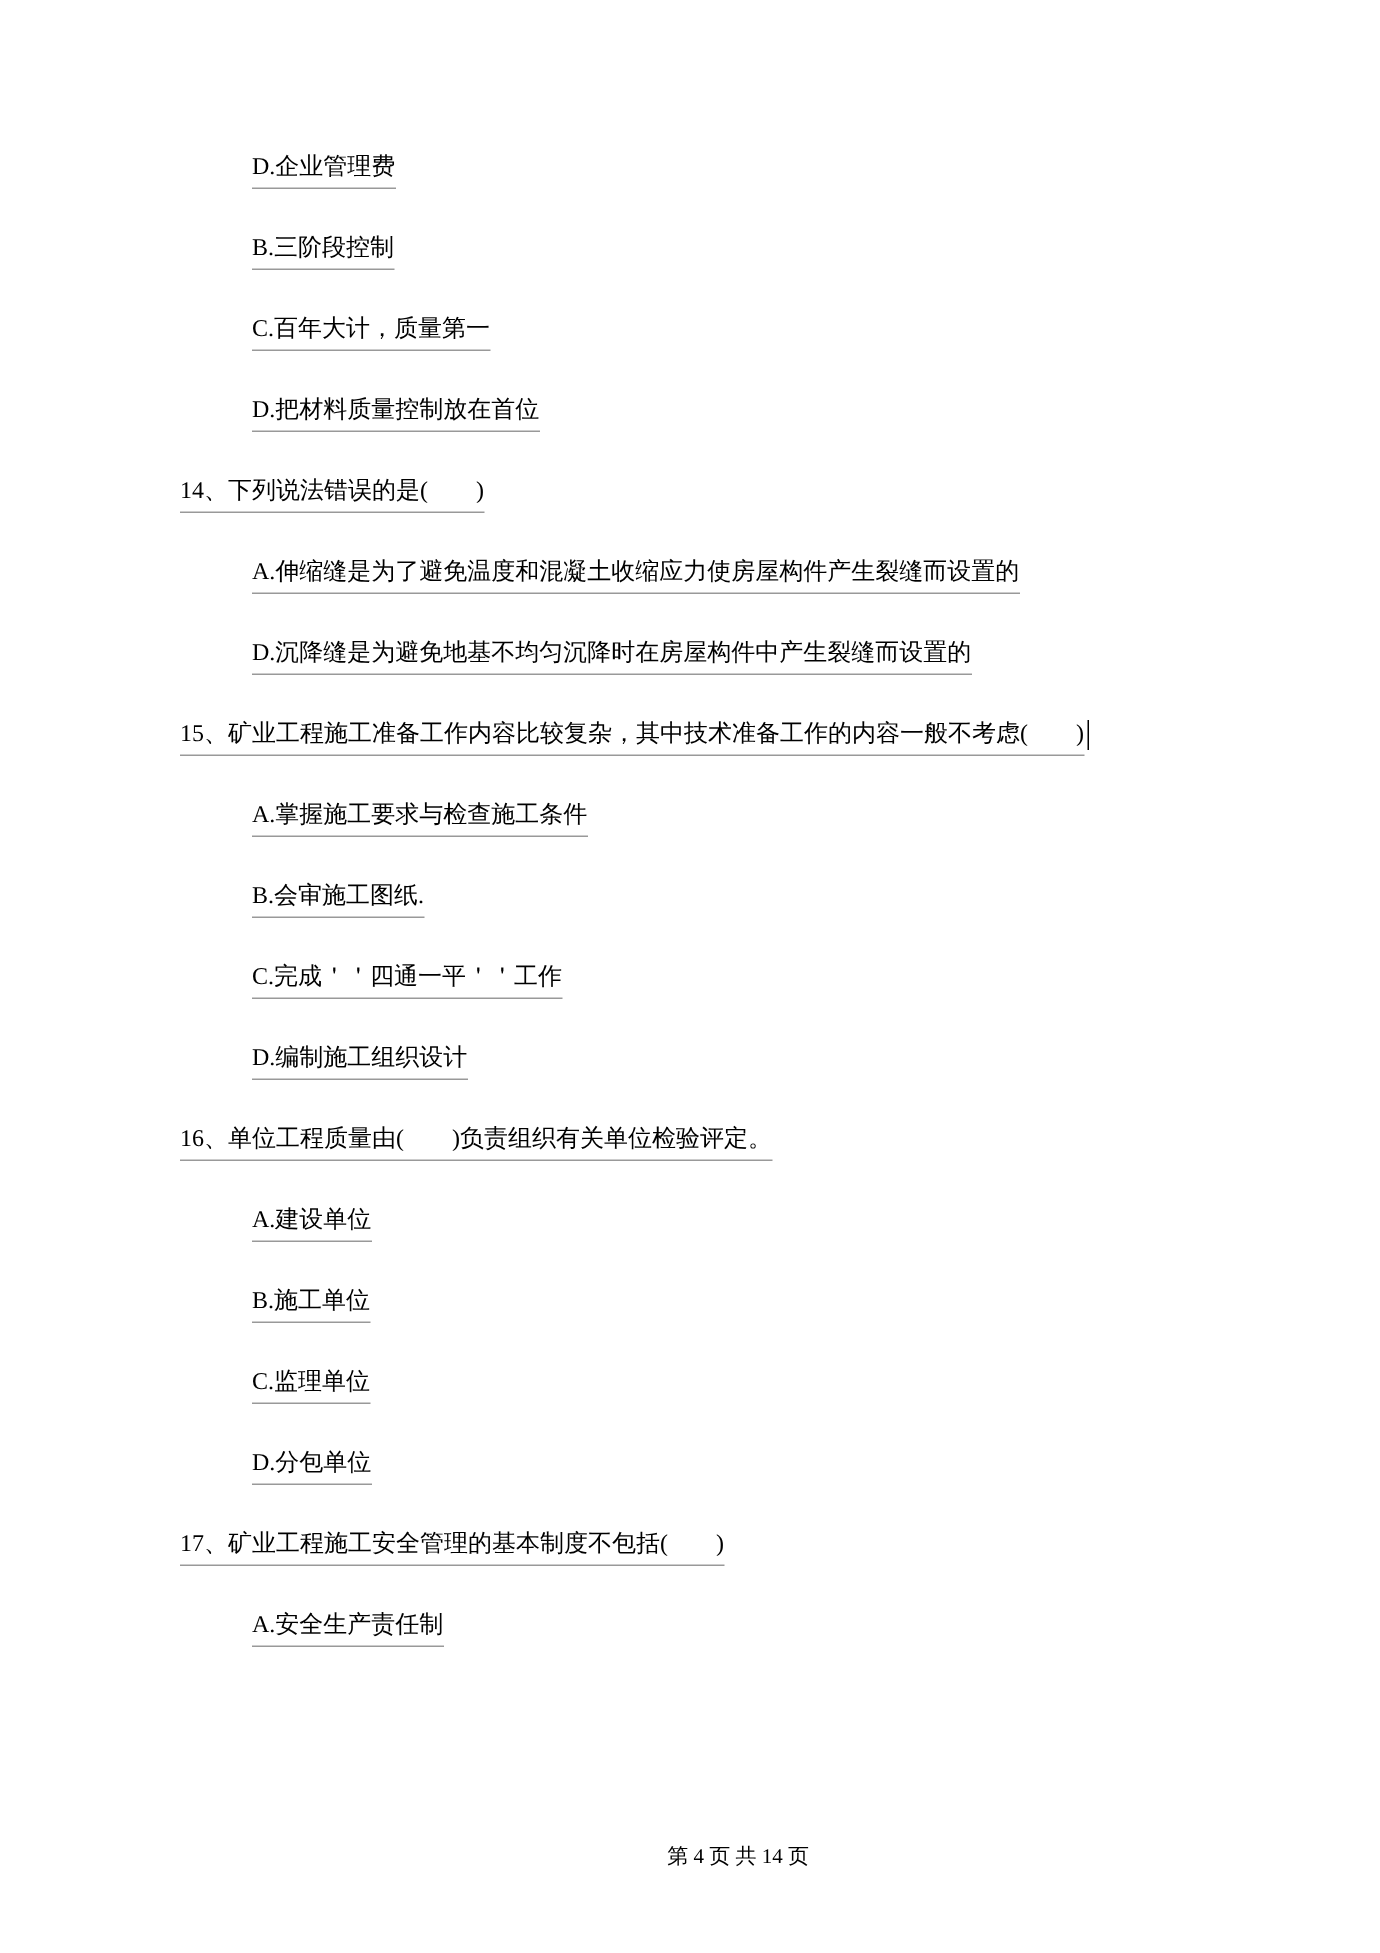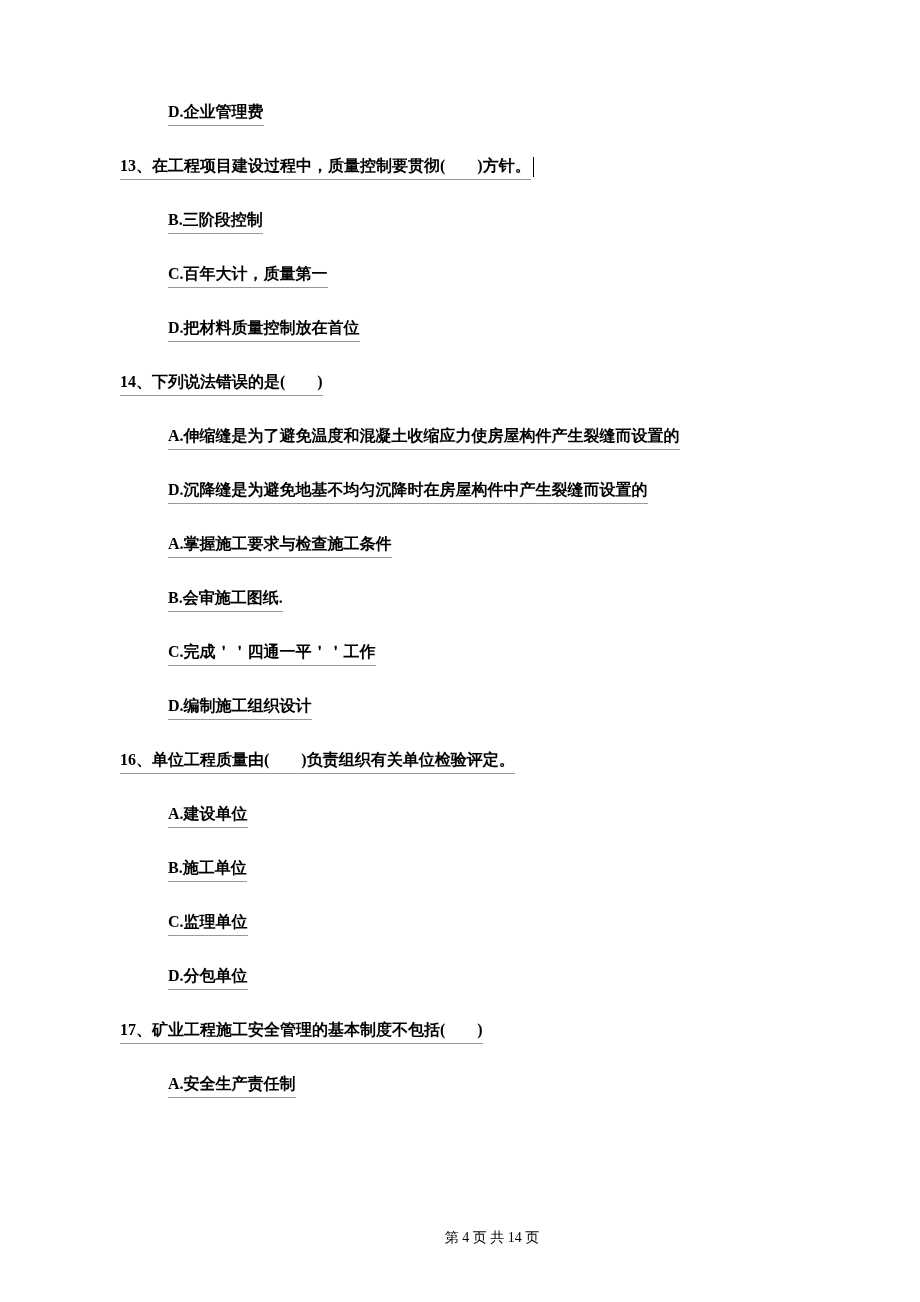--- a/index.html
+++ b/index.html
@@ -25,21 +25,20 @@
       line-height: 1.5;
     }
     .question-line {
       margin-bottom: 28px;
       line-height: 1.5;
     }
     .underline {
       border-bottom: 1px solid #999;
       display: inline-block;
       padding-bottom: 1px;
-      font-weight: bold;
     }
     .cursor-mark {
       display: inline-block;
       width: 1px;
       height: 20px;
       background: #000;
       vertical-align: middle;
       margin-left: 2px;
     }
     .footer {
@@ -55,43 +54,43 @@
   </style>
 </head>
 <body>
 
 <div class="page">
 
   <div class="option-line">
     <span class="underline">D.企业管理费</span>
   </div>
 
-  <div class="question-line">
-    <span class="underline">13、在工程项目建设过程中，质量控制要贯彻(　　)方针。</span><span class="cursor-mark"></span>
-  </div>
   <div class="option-line">
     <span class="underline">B.三阶段控制</span>
   </div>
   <div class="option-line">
     <span class="underline">C.百年大计，质量第一</span>
   </div>
   <div class="option-line">
     <span class="underline">D.把材料质量控制放在首位</span>
   </div>
 
   <div class="question-line">
     <span class="underline">14、下列说法错误的是(　　)</span>
   </div>
   <div class="option-line">
     <span class="underline">A.伸缩缝是为了避免温度和混凝土收缩应力使房屋构件产生裂缝而设置的</span>
   </div>
   <div class="option-line">
     <span class="underline">D.沉降缝是为避免地基不均匀沉降时在房屋构件中产生裂缝而设置的</span>
   </div>
 
+  <div class="question-line">
+    <span class="underline">15、矿业工程施工准备工作内容比较复杂，其中技术准备工作的内容一般不考虑(　　)</span><span class="cursor-mark"></span>
+  </div>
   <div class="option-line">
     <span class="underline">A.掌握施工要求与检查施工条件</span>
   </div>
   <div class="option-line">
     <span class="underline">B.会审施工图纸.</span>
   </div>
   <div class="option-line">
     <span class="underline">C.完成＇＇四通一平＇＇工作</span>
   </div>
   <div class="option-line">

